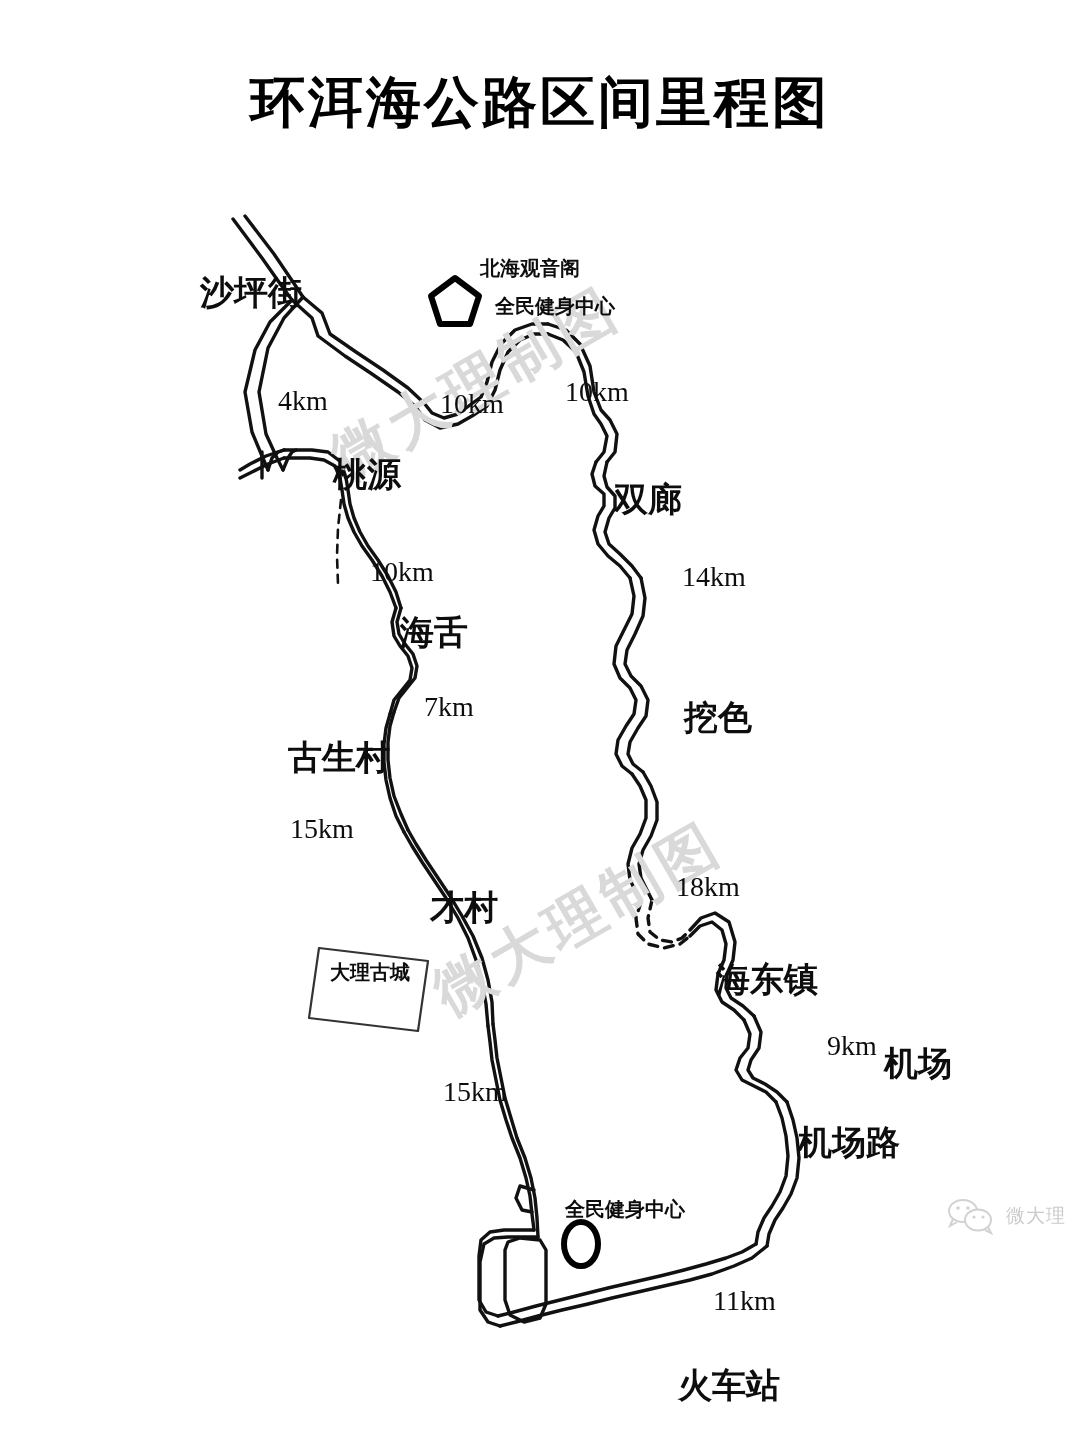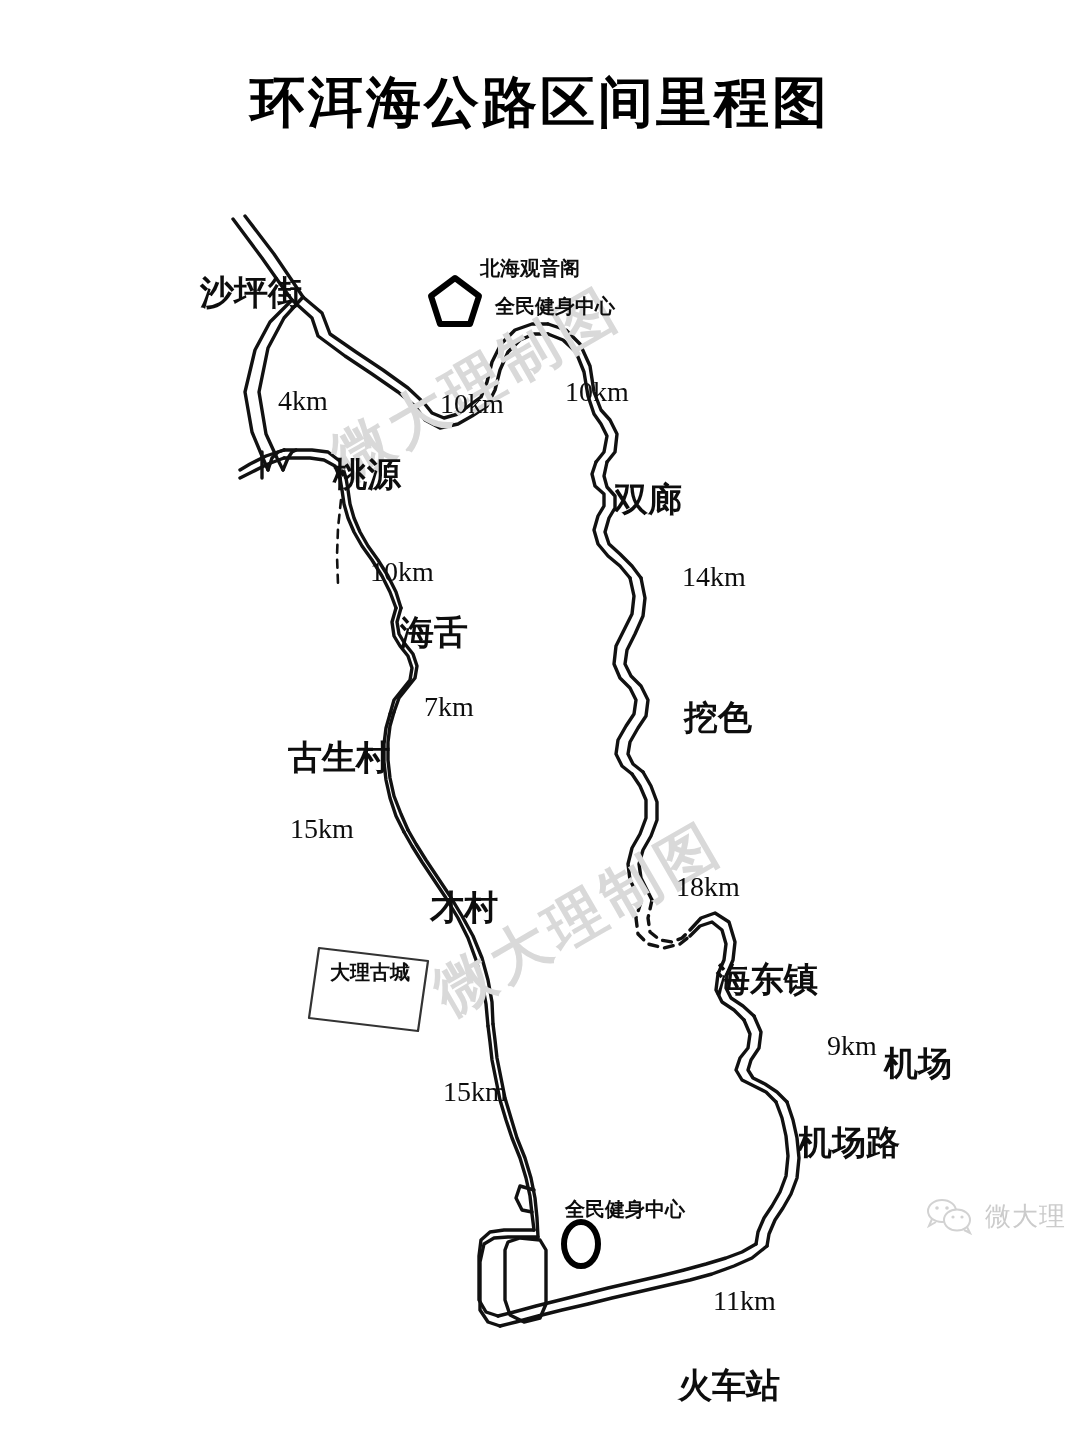--- a/index.html
+++ b/index.html
@@ -75,21 +75,21 @@
   .brand {
     position: absolute;
     right: 14px;
     bottom: 26px;
     display: flex;
     align-items: center;
     gap: 9px;
     color: #cfcfcf;
   }
   .brand-text {
-    font-size: 26px;
+    font-size: 19px;
     font-family: "DejaVu Serif", "Liberation Serif", serif;
     letter-spacing: 1px;
     color: #cbcbcb;
   }
   .brand-icon { display:block; }
 </style>
 </head>
 <body>
 
 <div id="map-root">

